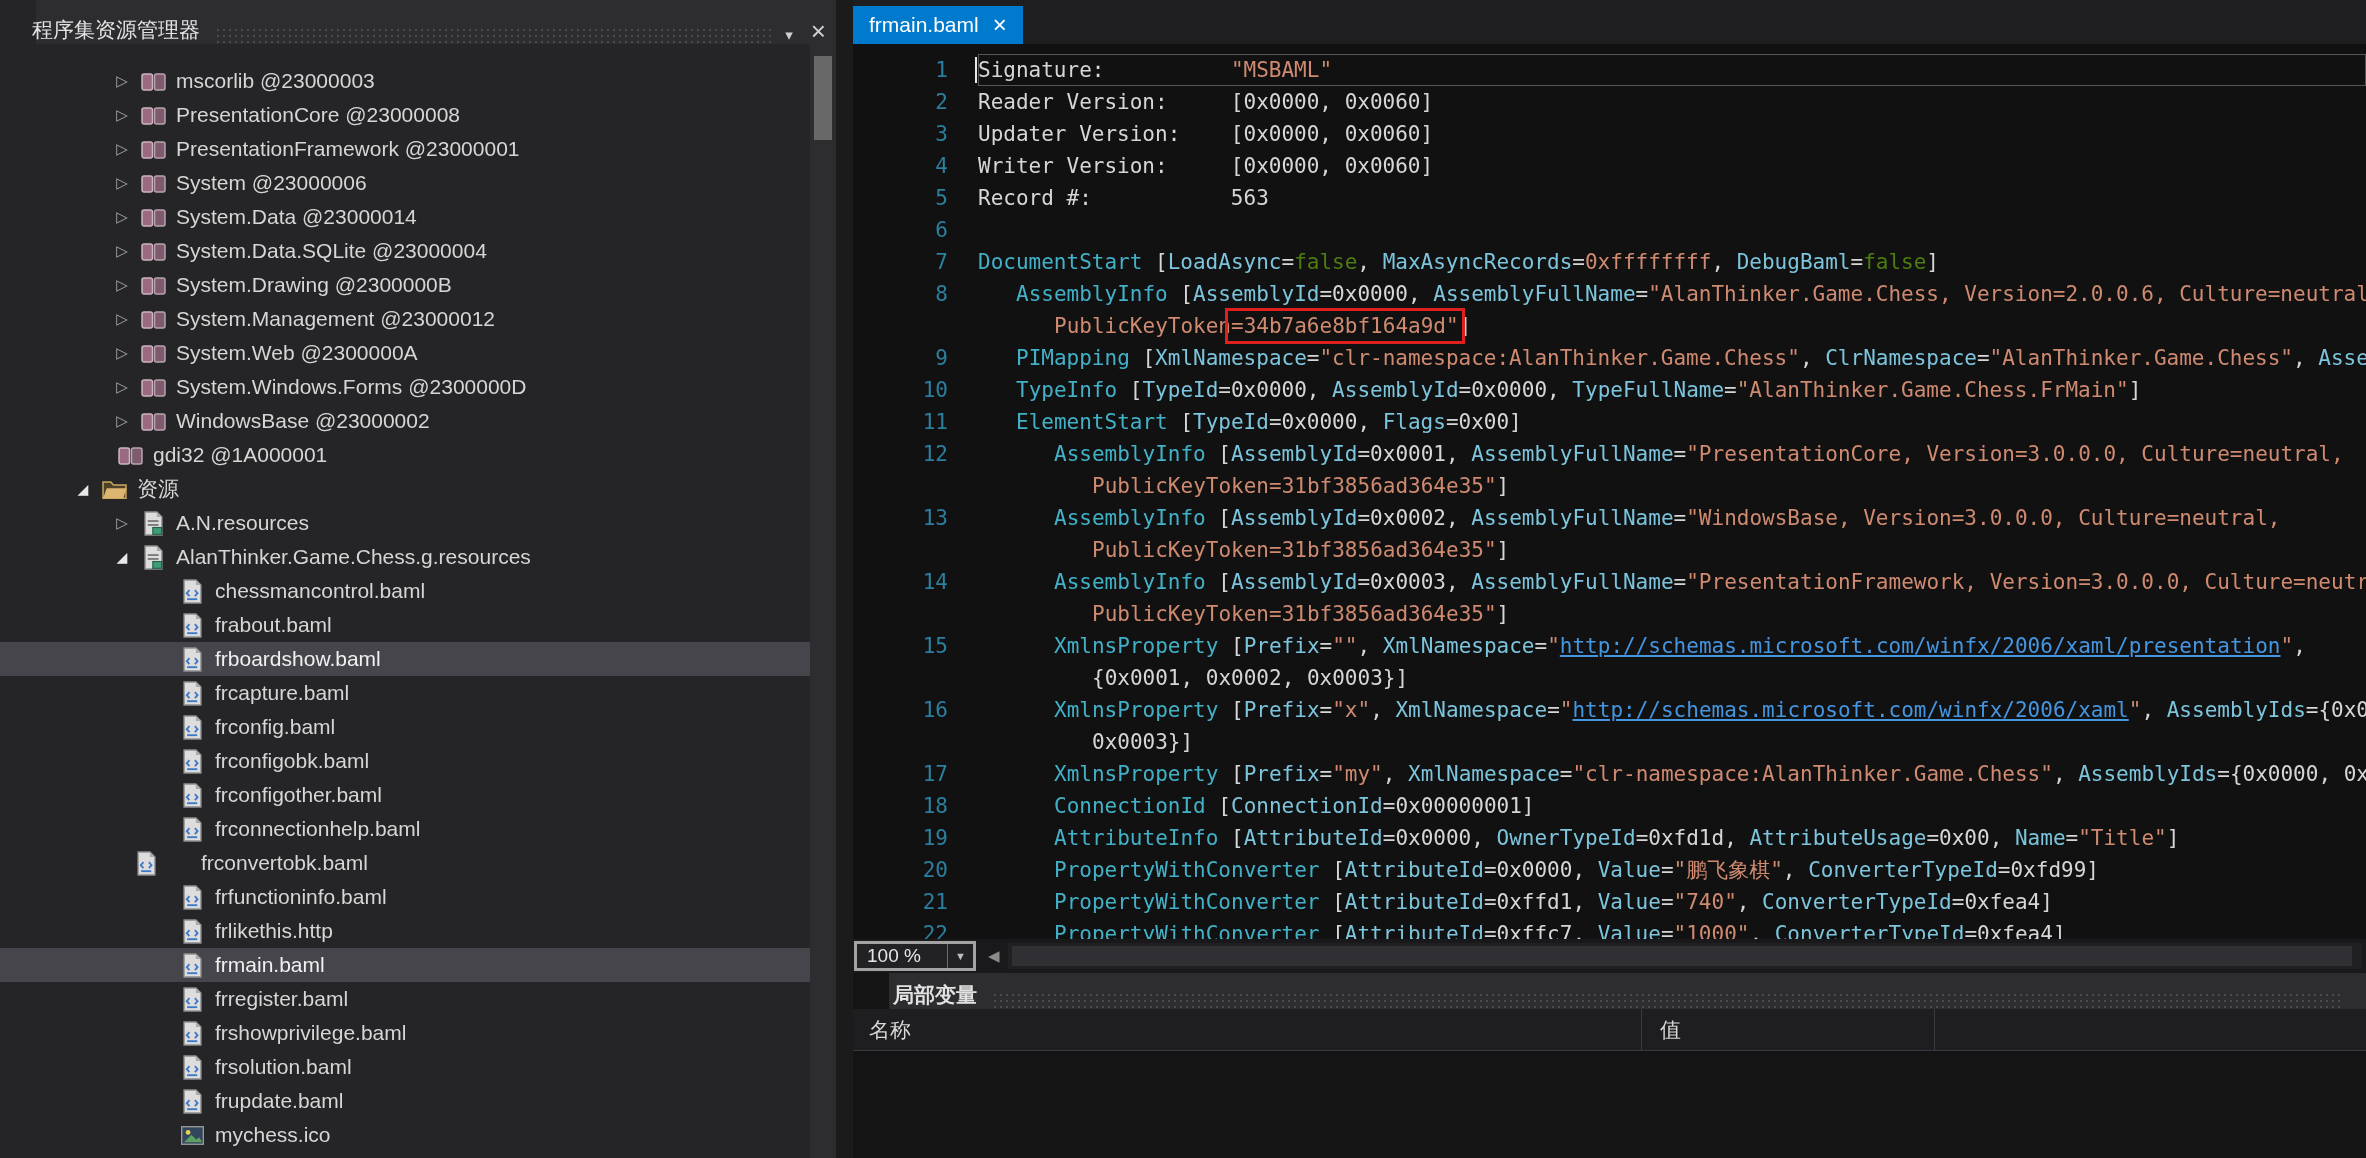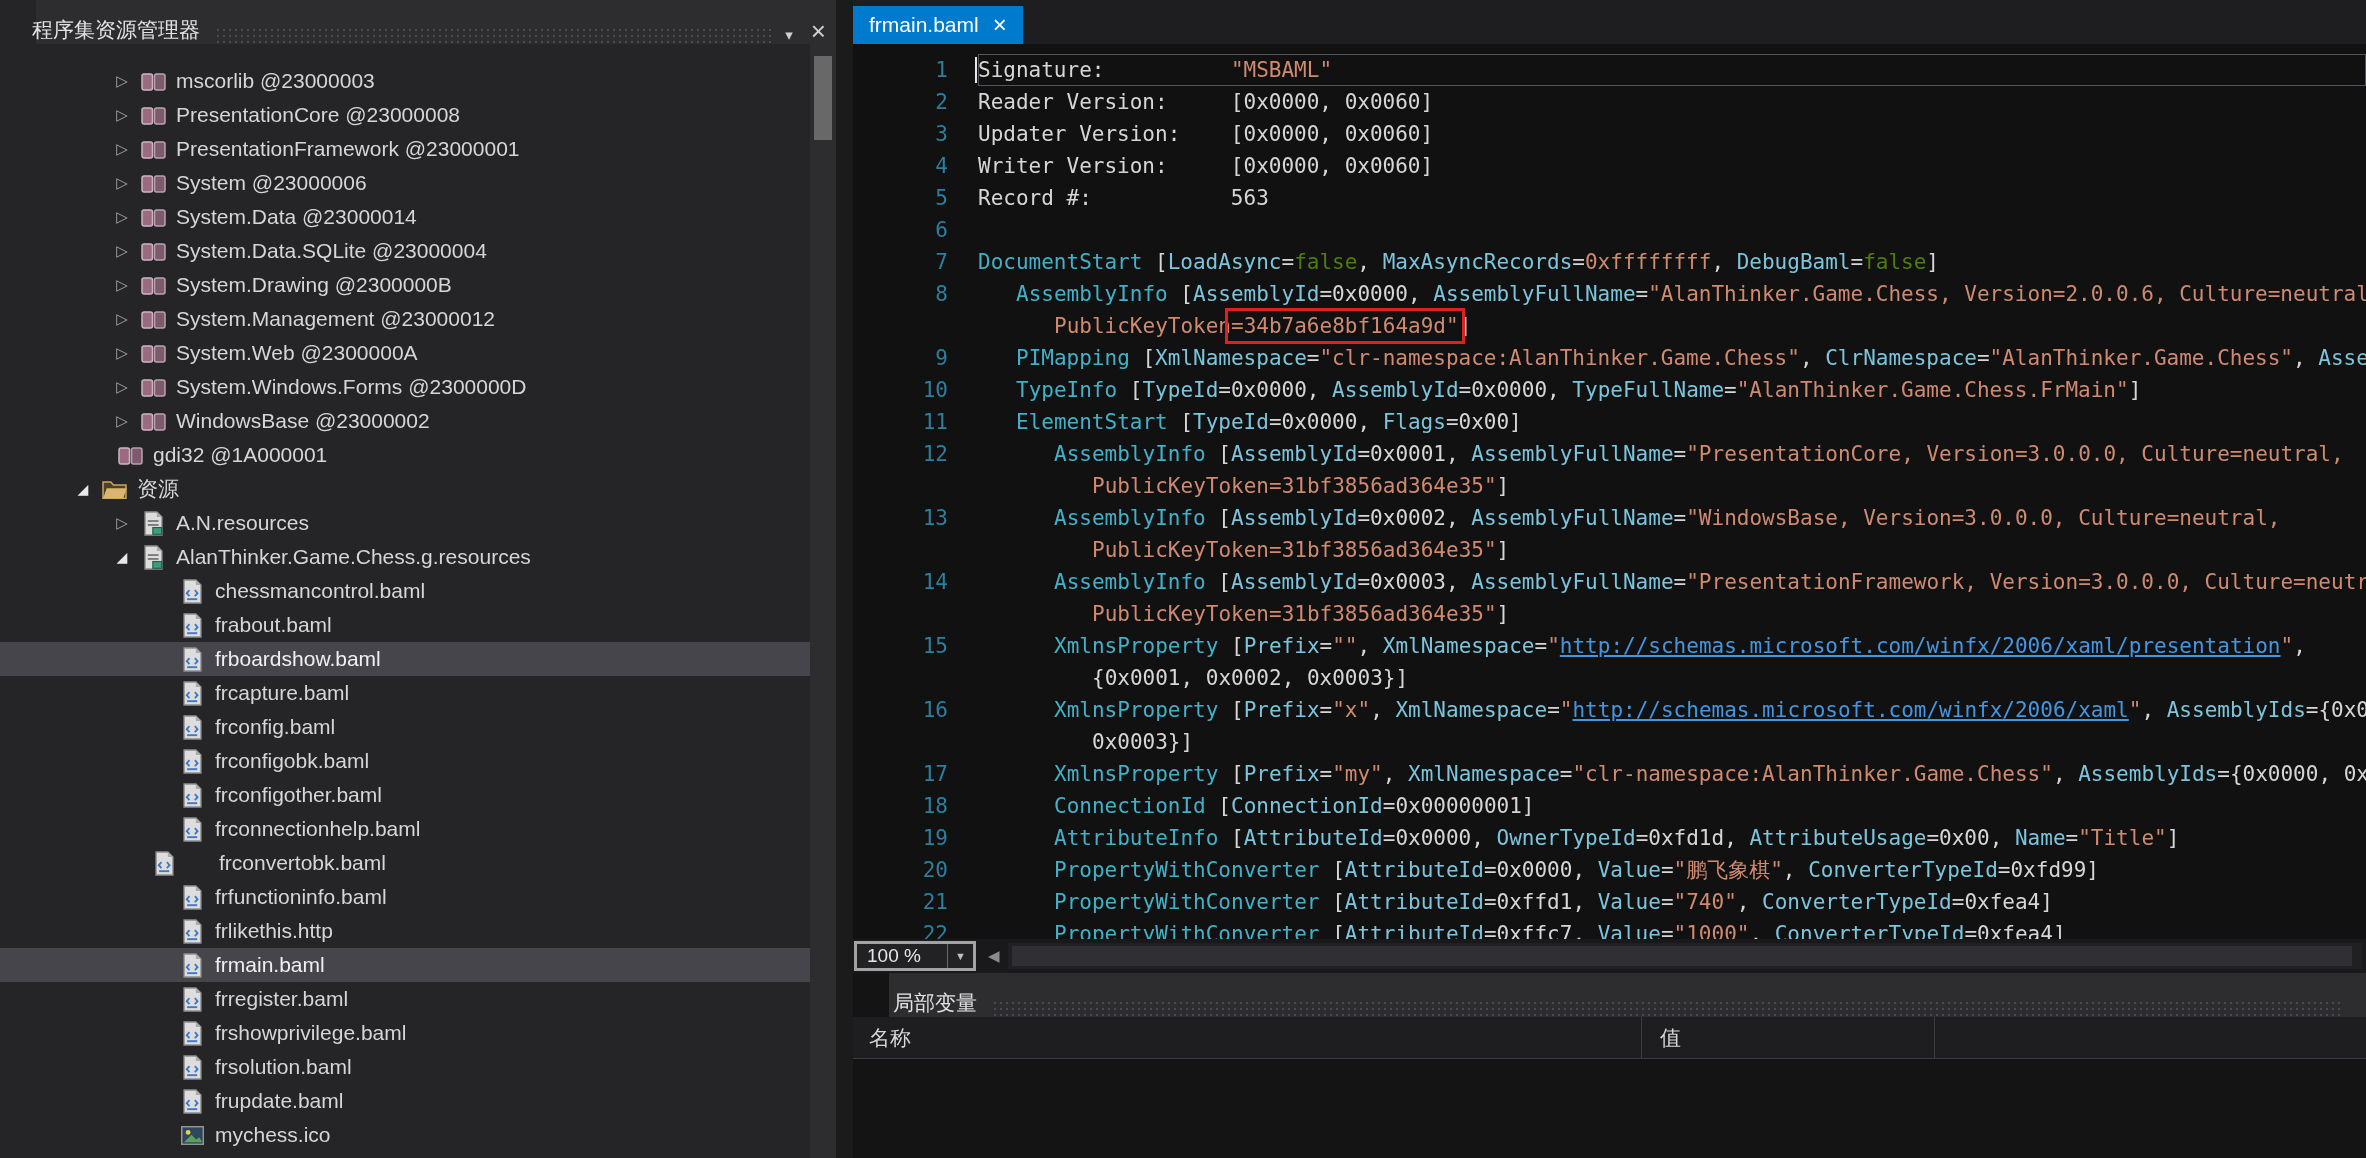--- a/index.html
+++ b/index.html
@@ -58,21 +58,21 @@
   .zoom { width:122px; height:30px; margin-left:1px; border:3px solid #a3a3a3; display:flex; align-items:stretch; background:#222225; }
   .zoom-val { flex:1; color:#e6e6e6; font-size:19px; display:flex; align-items:center; padding-left:10px; }
   .zoom-btn { width:26px; border-left:1px solid #6a6a6a; color:#bdbdbd; font-size:11px;
               display:flex; align-items:center; justify-content:center; }
   .hs-arrow { color:#8a8a8a; font-size:15px; margin:0 8px 0 12px; }
   .hs-track { flex:1; height:26px; margin-right:4px; background:#202023; position:relative; }
   .hs-thumb { position:absolute; left:4px; top:3px; height:20px; width:1340px; background:#2f2f34; }
 
   
   #bottom-panel { position:absolute; left:853px; top:973px; width:1513px; height:185px; background:#141415; }
-  #bottom-panel .panel-header { height:44px; background:#2d2d30; }
+  #bottom-panel .panel-header { height:36px; background:#2d2d30;font-weight:bold; }
   .cols-header { height:42px; line-height:42px; background:#1e1e20; border-bottom:1px solid #3a3a40;
                  display:flex; color:#d8d8d8; font-size:21px; }
   .col { height:100%; }
   .c1 { width:789px; padding-left:16px; border-right:1px solid #3a3a40; }
   .c2 { width:293px; padding-left:18px; border-right:1px solid #3a3a40; }
   .c3 { flex:1; }
   .locals-body { height:102px; background:#141415; }
 </style>
 </head>
 <body>
@@ -332,21 +332,21 @@
           <span class="ticon">
             <svg viewBox="0 0 16 16">
               <path d="M3 1.2h7l3 3v10.6H3z" fill="#ddddde" stroke="#8f8f8f" stroke-width="0.8"></path>
               <path d="M10 1.2v3h3z" fill="#aaaaaa"></path>
               <path d="M6.2 7.2 4.6 9l1.6 1.8M9.4 7.2 11 9l-1.6 1.8" stroke="#3e78c8" stroke-width="1.1" fill="none"></path>
               <rect x="4.8" y="12" width="6" height="1.1" fill="#3e78c8"></rect>
             </svg>
           </span>
           <span class="tree-label">frconnectionhelp.baml</span>
         </div>
-        <div class="tree-row" style="padding-left: 90px; gap: 32px;">
+        <div class="tree-row" style="padding-left: 72px; gap: 32px;">
           <span class="expander"></span>
           <span class="ticon">
             <svg viewBox="0 0 16 16">
               <path d="M3 1.2h7l3 3v10.6H3z" fill="#ddddde" stroke="#8f8f8f" stroke-width="0.8"></path>
               <path d="M10 1.2v3h3z" fill="#aaaaaa"></path>
               <path d="M6.2 7.2 4.6 9l1.6 1.8M9.4 7.2 11 9l-1.6 1.8" stroke="#3e78c8" stroke-width="1.1" fill="none"></path>
               <rect x="4.8" y="12" width="6" height="1.1" fill="#3e78c8"></rect>
             </svg>
           </span>
           <span class="tree-label">frconvertobk.baml</span>

